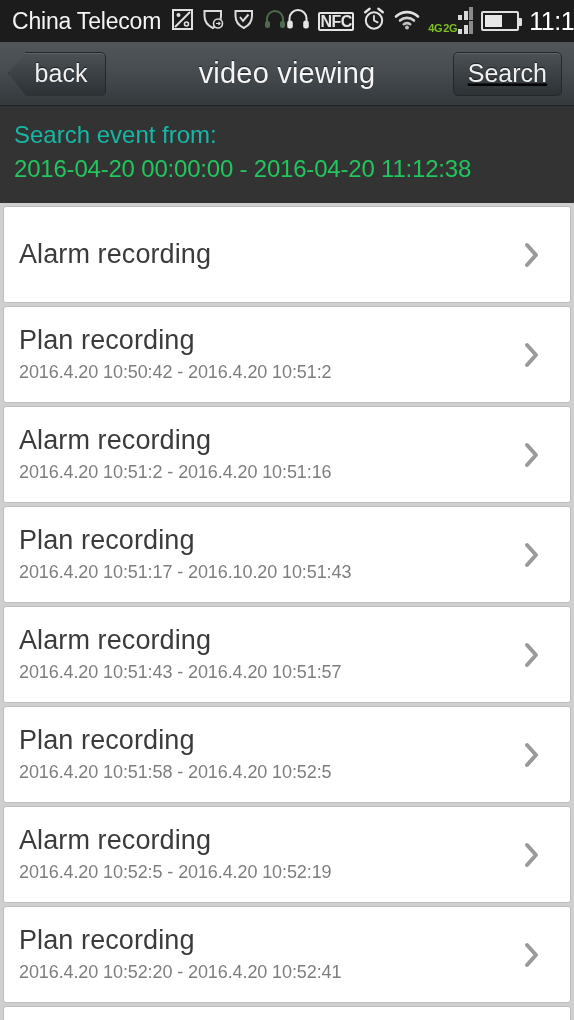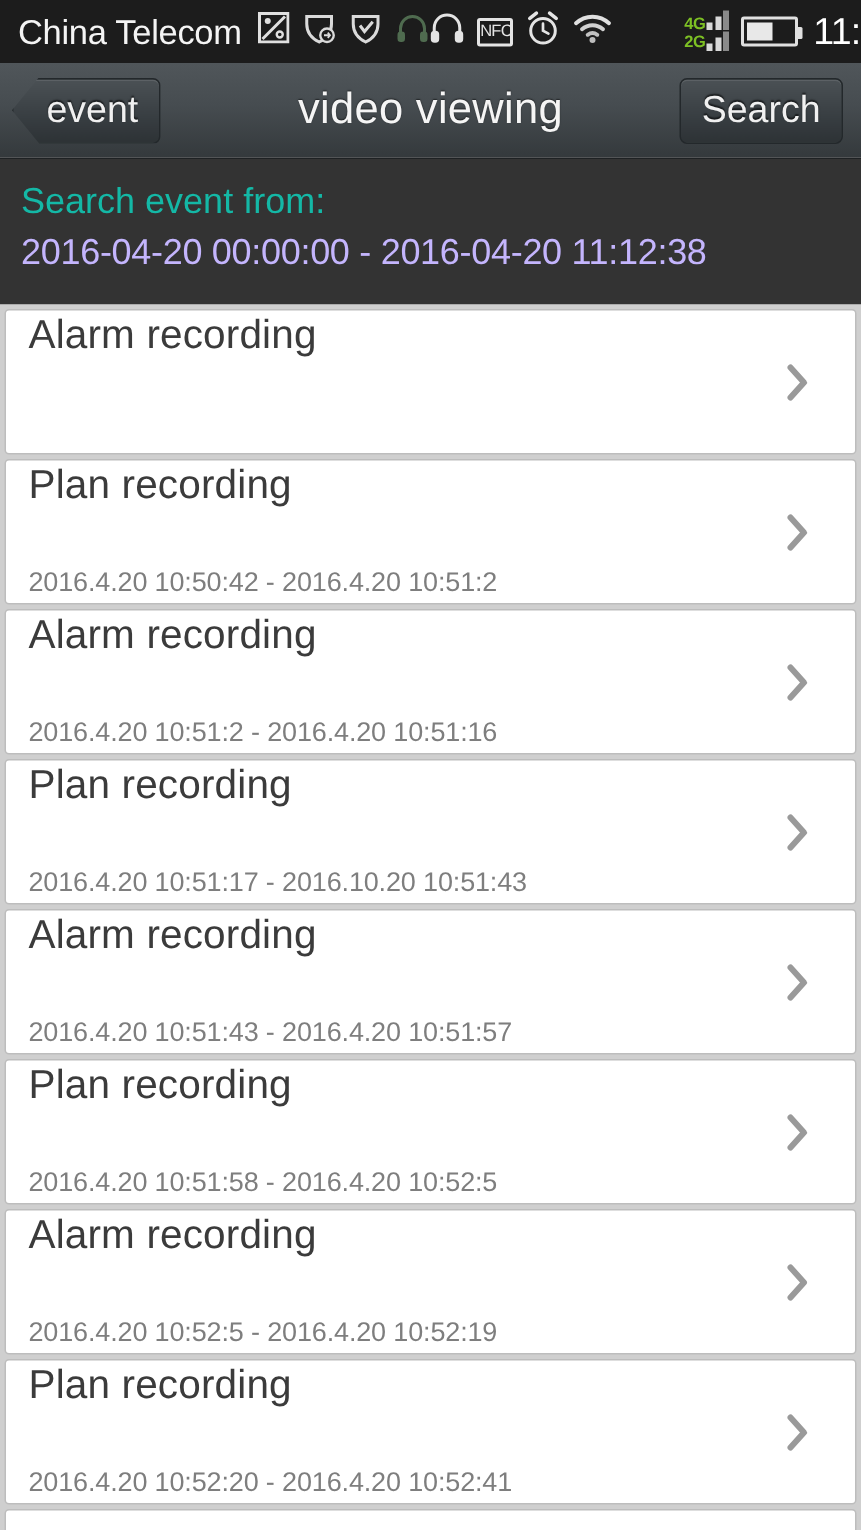--- a/index.html
+++ b/index.html
@@ -45,42 +45,41 @@
   }
   .status-right {
     margin-left: auto;
     display: flex;
     align-items: center;
     gap: 8px;
   }
   .sb-icon { display: block; }
 
   .nfc-box {
-    width: 24px; height: 19px;
+    width: 36px; height: 19px;
     border: 2px solid #e4e4e4;
     border-radius: 2px;
-    font-size: 11px;
+    font-size: 16px;
     line-height: 15px;
     text-align: center;
-    font-weight: normal;
+    font-weight: bold;
     letter-spacing: -0.5px;
     color: #e4e4e4;
     font-family: "Liberation Sans", sans-serif;
   }
 
   .net-stack {
     display: flex;
     align-items: flex-end;
     gap: 1px;
   }
   .net-labels {
     display: flex;
-    flex-direction: column;
+    flex-direction: row;
     gap: 1px;
-    margin-left: 40px;
   }
   .net-label {
     font-size: 11px;
     font-weight: bold;
     color: #7dc024;
     line-height: 11px;
     letter-spacing: -0.3px;
   }
   .bars {
     display: flex;
@@ -166,41 +165,42 @@
     display: flex;
     align-items: center;
     justify-content: center;
     background: linear-gradient(to bottom, #4b5155 0%, #3a4044 52%, #2d3235 100%);
     border: 1px solid #23282b;
     border-radius: 5px;
     box-shadow: inset 0 1px 0 rgba(255,255,255,0.10);
     cursor: pointer;
     position: relative;
     z-index: 2;
+    text-decoration: underline;
   }
   .search-label {
     font-size: 25px;
     color: #f0f0f0;
     text-shadow: 0 -1px 1px rgba(0,0,0,0.6);
   }
 
   
   .search-info {
     background: #333333;
     padding: 12px 14px 14px 14px;
     height: 97px;
   }
   .search-info-label {
     font-size: 24px;
     color: #14b8a6;
     line-height: 34px;
   }
   .search-info-range {
     font-size: 24px;
-    color: #c4b5fd;
+    color: #22c55e;
     line-height: 34px;
     letter-spacing: -0.2px;
   }
 
   
   .list {
     position: absolute;
     top: 203px;
     left: 0;
     width: 574px;
@@ -211,21 +211,21 @@
   }
   .list-item {
     position: relative;
     height: 97px;
     margin: 0 3px 3px 3px;
     background: #ffffff;
     border: 1px solid #bdbdbd;
     border-radius: 3px;
     display: flex;
     flex-direction: column;
-    justify-content: space-between;
+    justify-content: center;
     padding: 0 56px 0 15px;
     cursor: pointer;
   }
   .item-title {
     font-size: 27px;
     color: #3b3b3b;
     line-height: 33px;
     letter-spacing: 0.1px;
   }
   .item-sub {
@@ -335,21 +335,21 @@
       <span class="battery">
         <span class="battery-fill"></span>
       </span>
 
       <span class="clock">11:12</span>
     </div>
   </div>
 
   <div class="title-bar">
     <div class="back-btn">
-      <span class="back-label">event</span>
+      <span class="back-label">back</span>
     </div>
     <div class="title-text">video viewing</div>
     <div class="search-btn">
       <span class="search-label">Search</span>
     </div>
   </div>
 
   <div class="search-info">
     <div class="search-info-label">Search event from:</div>
     <div class="search-info-range">2016-04-20 00:00:00 - 2016-04-20 11:12:38</div>

